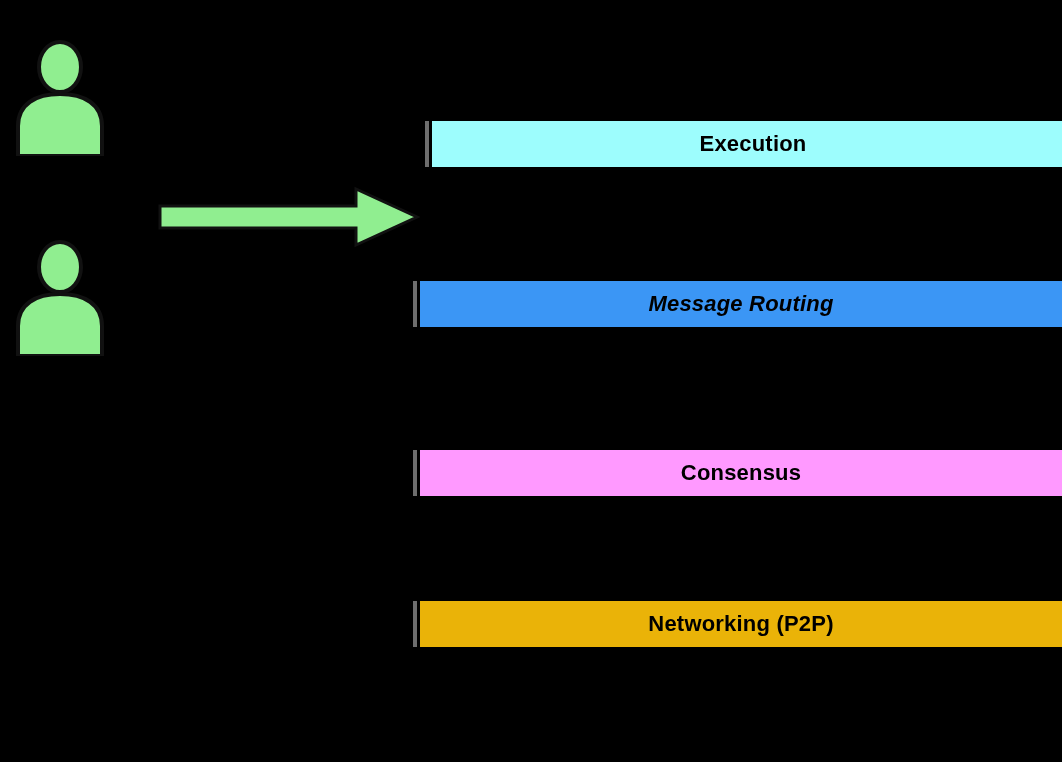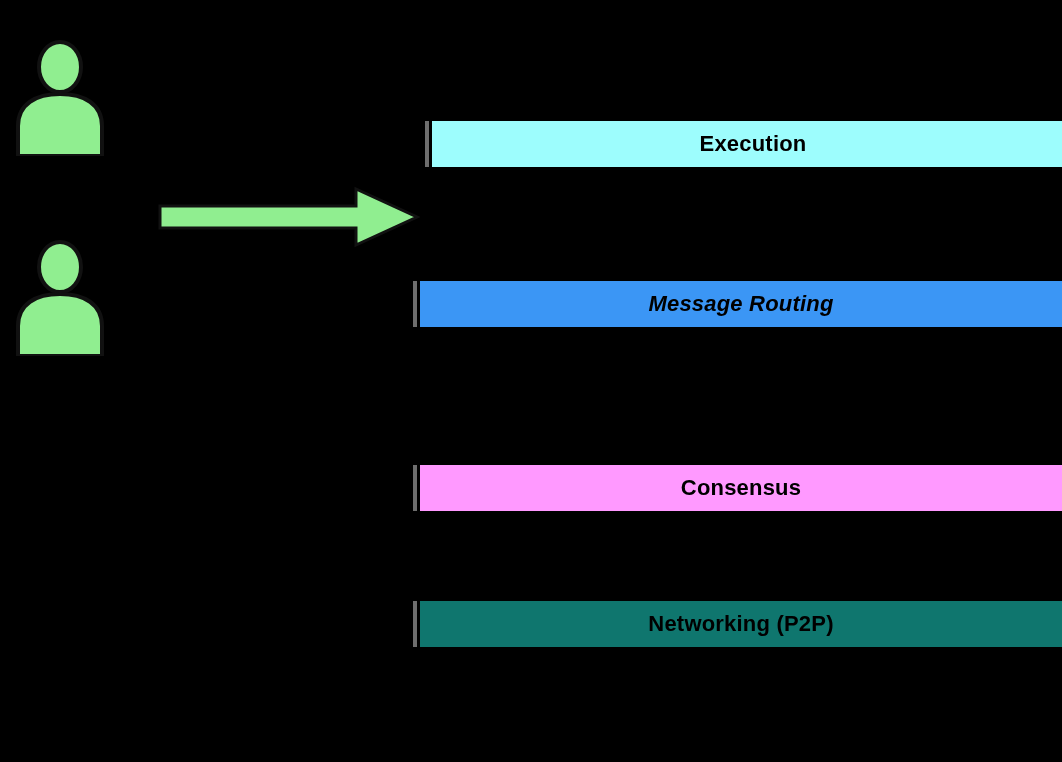--- a/index.html
+++ b/index.html
@@ -106,27 +106,27 @@
     </div>
   </div>
 
   <div class="layer-row" id="layer-row-1" style="top: 281px;">
     <div class="layer-tick" style="background: rgb(110, 110, 110);"></div>
     <div class="layer-bar" style="background: rgb(59, 150, 245); font-style: italic;">
       <span class="layer-label">Message Routing</span>
     </div>
   </div>
 
-  <div class="layer-row" id="layer-row-2" style="top: 465px;">
+  <div class="layer-row" id="layer-row-2" style="top: 450px;">
     <div class="layer-tick" style="background: rgb(110, 110, 110);"></div>
     <div class="layer-bar" style="background: rgb(255, 153, 255);">
       <span class="layer-label">Consensus</span>
     </div>
   </div>
 
   <div class="layer-row" id="layer-row-3" style="top: 601px;">
     <div class="layer-tick" style="background: rgb(110, 110, 110);"></div>
-    <div class="layer-bar" style="background: #0f766e;">
+    <div class="layer-bar" style="background: #eab308;">
       <span class="layer-label">Networking (P2P)</span>
     </div>
   </div>
 
 </div>
 
 </body></html>

